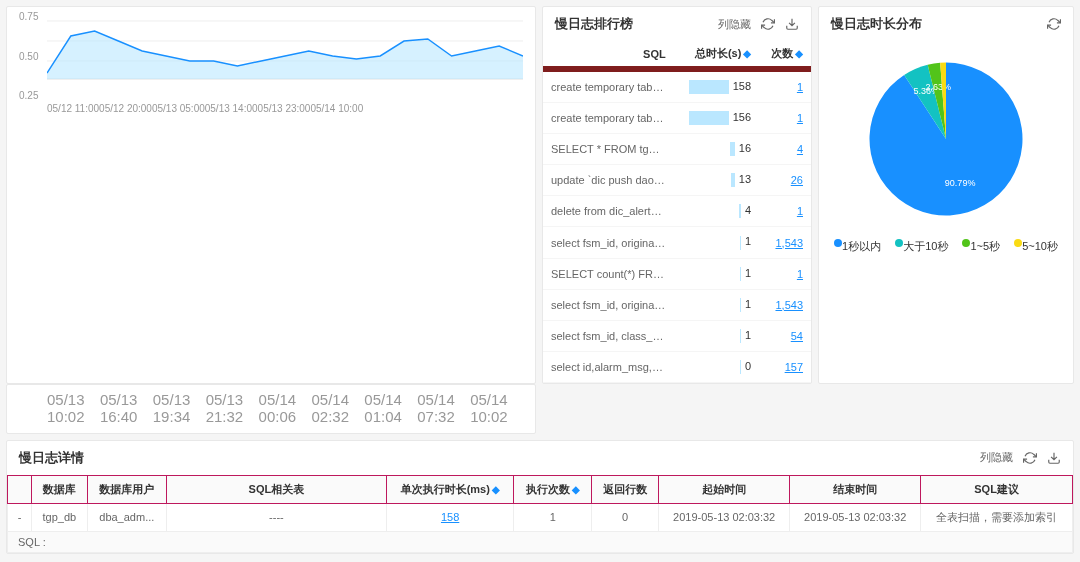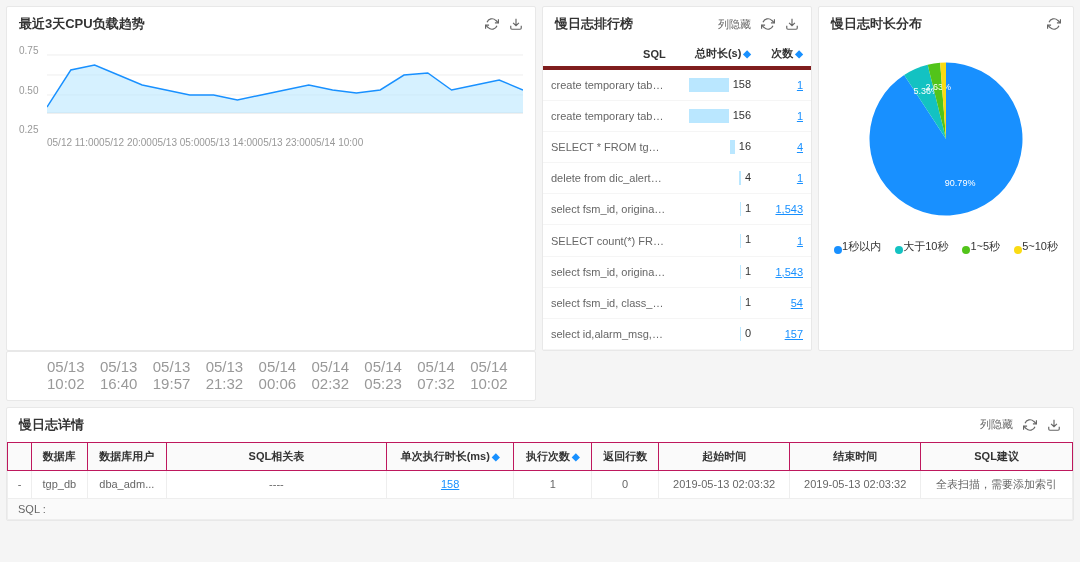--- a/index.html
+++ b/index.html
@@ -7,63 +7,47 @@
 .container { padding: 6px; }
 .row { display: flex; gap: 6px; margin-bottom: 6px; }
 .panel { background: #fff; border: 1px solid #e8e8e8; border-radius: 2px; }
 .panel-header { display: flex; justify-content: space-between; align-items: center; padding: 8px 12px; font-weight: bold; font-size: 13px; }
 .panel-actions { display: flex; gap: 10px; align-items: center; font-weight: normal; font-size: 11px; color: #666; font-family: Liberation Mono, monospace; }
 .icon-btn { cursor: pointer; color: #666; display: inline-flex; }
 .icon-btn svg { width: 14px; height: 14px; }
 .chart-area { padding: 4px 12px 8px; }
 .cpu-chart, .snap-chart { height: 90px; position: relative; }
 .ranking-table { width: 100%; border-collapse: collapse; }
-.ranking-table th { text-align: right; padding: 5px 8px; font-weight: bold; border-bottom: 4px solid #7f1d1d; font-size: 11px; }
+.ranking-table th { text-align: right; padding: 5px 8px; font-weight: bold; border-bottom: 6px solid #7f1d1d; font-size: 11px; }
 .ranking-table th:first-child { text-align: right; }
 .ranking-table td { text-align: right; padding: 8px 8px; border-bottom: 1px solid #f5f5f5; font-size: 11px; }
 .ranking-table td:first-child { text-align: left; color: #666; max-width: 120px; overflow: hidden; text-overflow: ellipsis; white-space: nowrap; }
 .ranking-table td:last-child a { color: #1890ff; text-decoration: underline; }
 .bar-bg { display: inline-block; background: #bae7ff; height: 14px; vertical-align: middle; margin-right: 4px; }
 .pie-wrap { display: flex; flex-direction: column; align-items: center; padding: 8px; }
 .legend { display: flex; gap: 14px; margin-top: 10px; font-size: 11px; flex-wrap: wrap; justify-content: center; }
-.legend-item { display: flex; align-items: flex-end; }
+.legend-item { display: flex; align-items: flex-start; }
 .legend-dot { width: 8px; height: 8px; border-radius: 50%; }
 .detail-panel { width: 100%; }
 .detail-table { width: 100%; border-collapse: collapse; }
 .detail-table th { background: #fafafa; padding: 6px 8px; font-size: 11px; font-weight: bold; text-align: center; border: 1px solid #be185d; }
 .detail-table td { padding: 6px 8px; font-size: 11px; text-align: center; border: 1px solid #eee; color: #666; }
 .expand-cell { width: 24px; cursor: pointer; }
 .sort-icon { display: inline-block; margin-left: 2px; color: #1890ff; font-size: 10px; }
 .link-val { color: #1890ff; text-decoration: underline; cursor: pointer; }
 .axis-labels { display: flex; justify-content: flex-start; font-size: 10px; color: #999; margin-top: 2px; }
 .y-labels { position: absolute; left: 0; top: 0; height: 100%; display: flex; flex-direction: column; justify-content: space-between; font-size: 10px; color: #999; }
 </style>
 </head>
 <body>
 
 <div class="container">
   <div class="row">
 
     <div class="panel" style="width:530px">
-      <div class="panel-header">
-        <span>最近3天CPU负载趋势</span>
-        <div class="panel-actions">
-          <span class="icon-btn">
-              <svg viewBox="0 0 24 24" fill="none" stroke="currentColor" stroke-width="2">
-                <path d="M23 4v6h-6M1 20v-6h6"></path>
-                <path d="M3.51 9a9 9 0 0114.85-3.36L23 10M1 14l4.64 4.36A9 9 0 0020.49 15"></path>
-              </svg>
-            </span>
-          <span class="icon-btn">
-              <svg viewBox="0 0 24 24" fill="none" stroke="currentColor" stroke-width="2">
-                <path d="M21 15v4a2 2 0 01-2 2H5a2 2 0 01-2-2v-4M7 10l5 5 5-5M12 15V3"></path>
-              </svg>
-            </span>
-        </div>
-      </div>
       <div class="chart-area">
         <div class="cpu-chart">
           <div class="y-labels">
             <span>0.75</span>
             <span>0.50</span>
             <span>0.25</span>
           </div>
           <svg width="100%" height="70" viewBox="0 0 500 70" preserveAspectRatio="none" style="margin-left:28px;width:calc(100% - 28px)">
             <line x1="0" y1="10" x2="500" y2="10" stroke="#eee"></line>
               <line x1="0" y1="30" x2="500" y2="30" stroke="#eee"></line>
@@ -120,20 +104,25 @@
               <td>create temporary table...</td>
     <td><span class="bar-bg" style="width:39.2px"></span>156</td>
     <td><a class="link-val">1</a></td>
             </tr>
             <tr>
               <td>SELECT * FROM tgp_d...</td>
     <td><span class="bar-bg" style="width:4.800000000000001px"></span>16</td>
     <td><a class="link-val">4</a></td>
             </tr>
             <tr>
+              <td>update `dic push dao ...</td>
+    <td><span class="bar-bg" style="width:4px"></span>13</td>
+    <td><a class="link-val">26</a></td>
+            </tr>
+            <tr>
               <td>delete from dic_alert_l...</td>
     <td><span class="bar-bg" style="width:2px"></span>4</td>
     <td><a class="link-val">1</a></td>
             </tr>
             <tr>
               <td>select fsm_id, original_f...</td>
     <td><span class="bar-bg" style="width:1.2000000000000002px"></span>1</td>
     <td><a class="link-val">1,543</a></td>
             </tr>
             <tr>
@@ -205,25 +194,25 @@
       </div>
     </div>
   </div>
 
   <div class="row" style="margin-top:-6px">
     <div class="panel" style="width:530px">
       <div class="chart-area">
         <div class="axis-labels" style="margin-left:28px;font-size:15px">
           <span>05/13 10:02</span>
           <span>05/13 16:40</span>
-          <span>05/13 19:57</span>
+          <span>05/13 19:34</span>
           <span>05/13 21:32</span>
           <span>05/14 00:06</span>
           <span>05/14 02:32</span>
-          <span>05/14 05:23</span>
+          <span>05/14 01:04</span>
           <span>05/14 07:32</span>
           <span>05/14 10:02</span>
         </div>
       </div>
     </div>
     <div style="width:270px"></div>
     <div style="flex:1"></div>
   </div>
 
   <div class="panel detail-panel">

